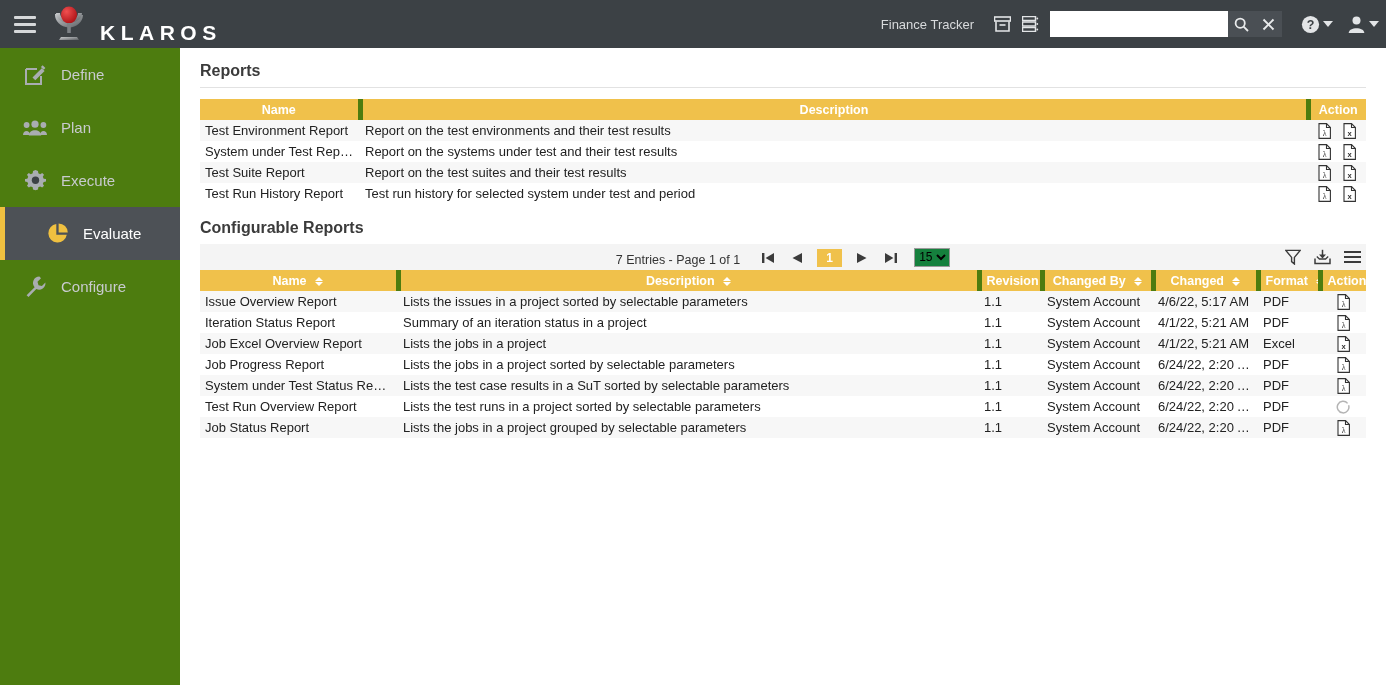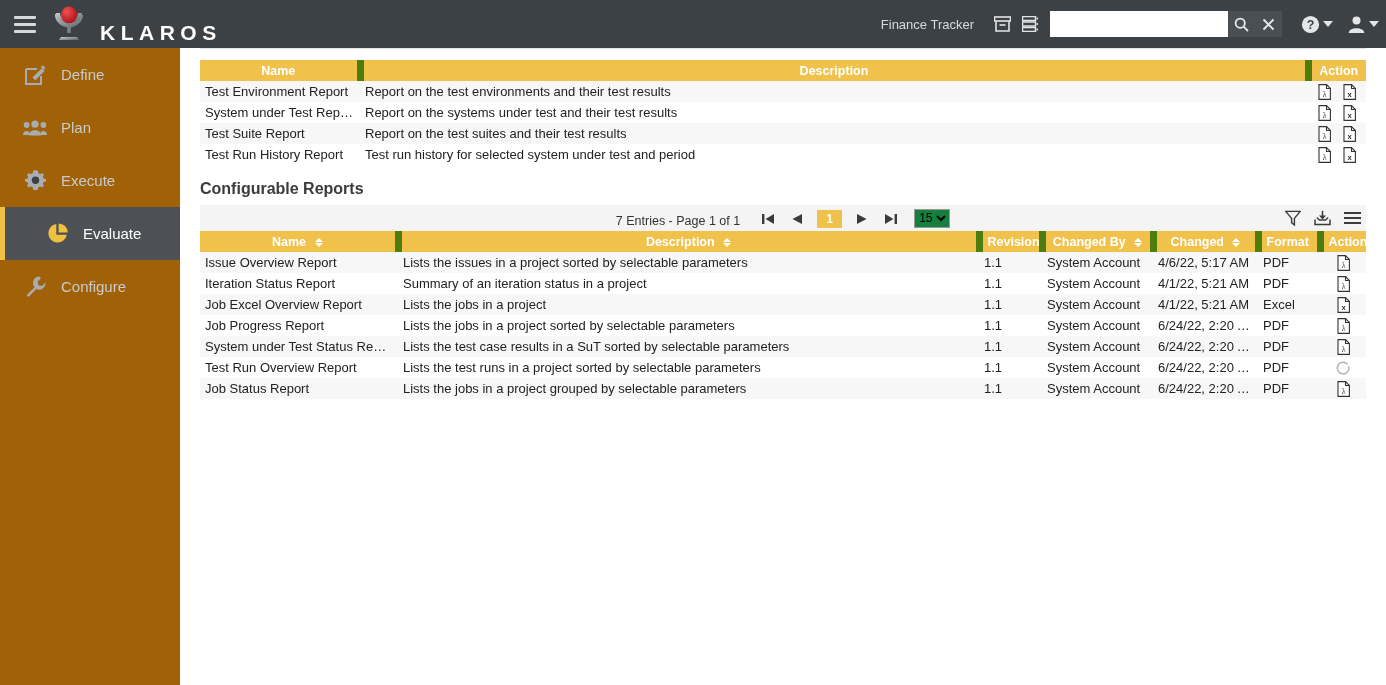--- a/index.html
+++ b/index.html
@@ -70,21 +70,21 @@
   .help-btn { margin-left: 12px; }
   .caret-d {
     width: 0; height: 0; border-left: 5px solid transparent;
     border-right: 5px solid transparent; border-top: 6px solid #e3e5e7;
   }
 
   
   .sidebar {
     position: absolute; top: 48px; left: 0;
     width: 180px; height: 637px;
-    background: #a16207;
+    background: #4d7c0f;
   }
   .side-item {
     height: 53px; display: flex; align-items: center;
     padding-left: 18px; gap: 14px; cursor: pointer;
     border-left: 5px solid transparent;
     color: #c8cbce; font-size: 15px;
   }
   .side-item .ico {
     width: 24px; height: 24px; display: flex;
     align-items: center; justify-content: center; color: #a9adb1;
@@ -109,21 +109,21 @@
   .title-rule { height: 1px; background: #e2e2e2; margin-bottom: 11px; }
   h2.section-title.second { margin-top: 15px; }
 
   table.grid {
     width: 100%; border-collapse: collapse; table-layout: fixed;
     font-size: 13px; color: #222;
   }
   table.grid th {
     background: #f0c14b; color: #ffffff; font-weight: bold;
     font-size: 12.5px; height: 21px; padding: 0 5px;
-    text-align: center; border-right: 7px solid #4d7c0f;
+    text-align: center; border-right: 5px solid #4d7c0f;
     white-space: nowrap; overflow: hidden; cursor: pointer;
   }
   table.grid th:last-child { border-right: none; }
   table.grid td {
     height: 21px; padding: 0 5px; color: #222;
     white-space: nowrap; overflow: hidden; text-overflow: ellipsis;
   }
   table.grid tbody tr:nth-child(odd)  { background: #f7f7f7; }
   table.grid tbody tr:nth-child(even) { background: #ffffff; }
 
@@ -321,20 +321,21 @@
         <path d="M14.4 0.6 A6.4 6.4 0 0 0 9.6 11.2 L1.6 19.2 L3.5 21 L11.3 13.1
                  A6.4 6.4 0 0 0 20.4 6.6 L16.9 10 L13.5 9.2 L12.5 5.8 L16 2.2 Z" fill="currentColor"></path>
       </svg>
     </span>
     <span>Configure</span>
   </div>
 </div>
 
 <div class="content">
 
+  <h2 class="section-title">Reports</h2>
   <div class="title-rule"></div>
 
   <table class="grid">
     <colgroup>
         <col style="width:160px">
         <col>
         <col style="width:58px">
       </colgroup>
     <thead>
       <tr>

